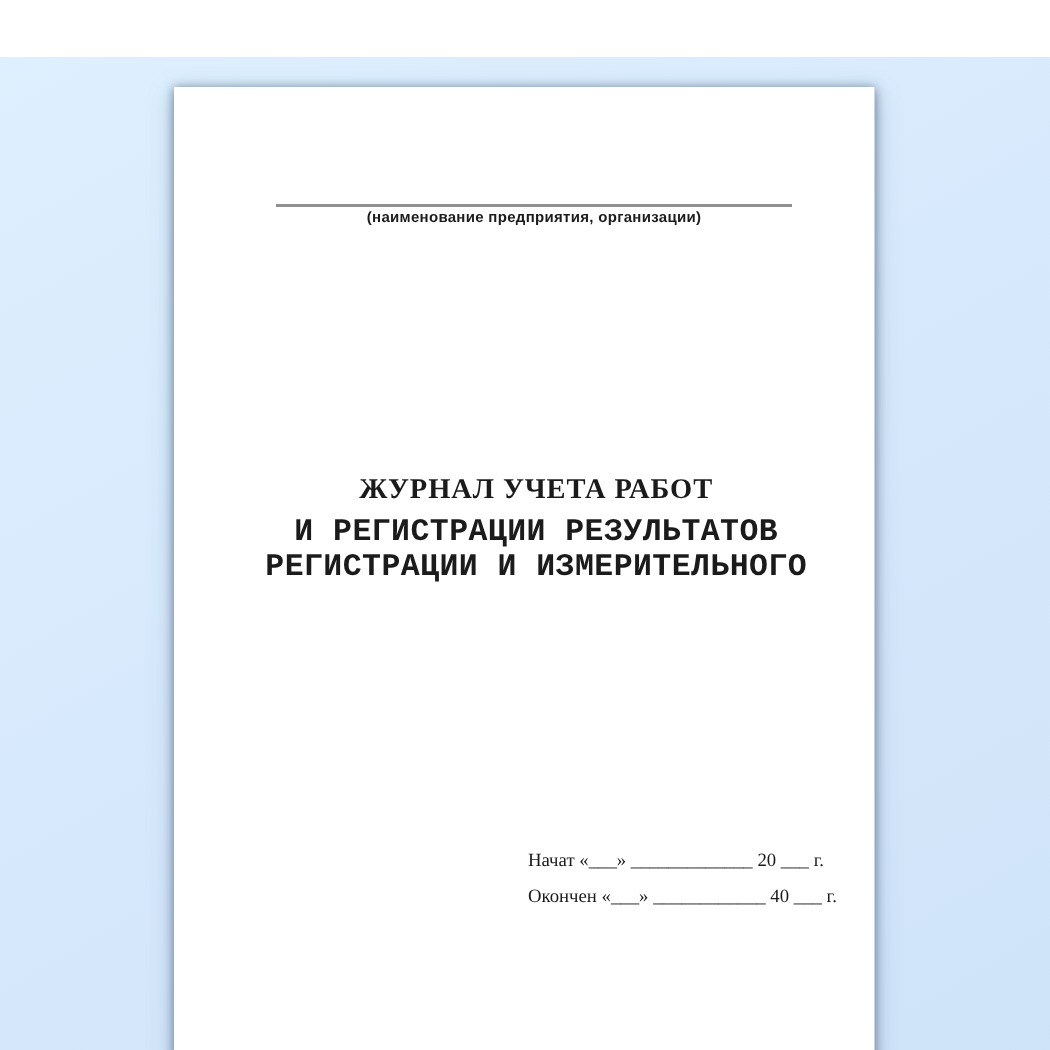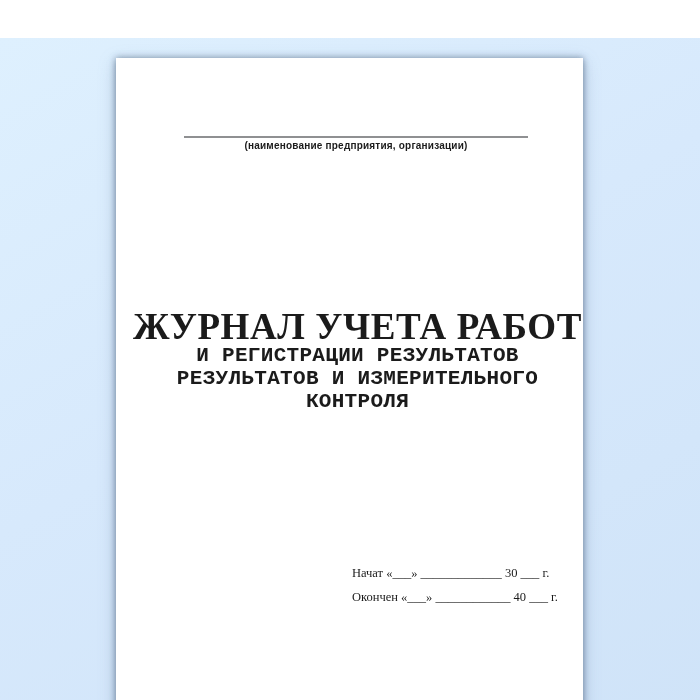--- a/index.html
+++ b/index.html
@@ -49,21 +49,21 @@
   .title-block {
     position: absolute;
     top: 252px;
     left: 16px;
     width: 451px;
     text-align: center;
     color: #1b1b1b;
     font-weight: bold;
   }
   .title-main {
-    font-size: 37px;
+    font-size: 19px;
     line-height: 34px;
     letter-spacing: 0.6px;
     white-space: nowrap;
   }
   .title-sub {
     font-size: 21px;
     line-height: 23px;
     letter-spacing: 0.3px;
     white-space: nowrap;
     font-family: Liberation Mono, monospace;
@@ -88,23 +88,22 @@
   <div class="page">
 
     <div class="org-block">
       <div class="org-line"></div>
       <div class="org-caption">(наименование предприятия, организации)</div>
     </div>
 
     <div class="title-block">
       <div class="title-main">ЖУРНАЛ УЧЕТА РАБОТ</div>
       <div class="title-sub">И РЕГИСТРАЦИИ РЕЗУЛЬТАТОВ</div>
-      <div class="title-sub">РЕЗУЛЬТАТОВ И ИЗМЕРИТЕЛЬНОГО</div>
-      <div class="title-sub">КОНТРОЛЯ</div>
+      <div class="title-sub">РЕГИСТРАЦИИ И ИЗМЕРИТЕЛЬНОГО</div>
     </div>
 
     <div class="dates-block">
-      <div class="date-line">Начат «___» _____________ 30 ___ г.</div>
+      <div class="date-line">Начат «___» _____________ 20 ___ г.</div>
       <div class="date-line">Окончен «___» ____________ 40 ___ г.</div>
     </div>
 
   </div>
 </div>
 
 </body></html>

